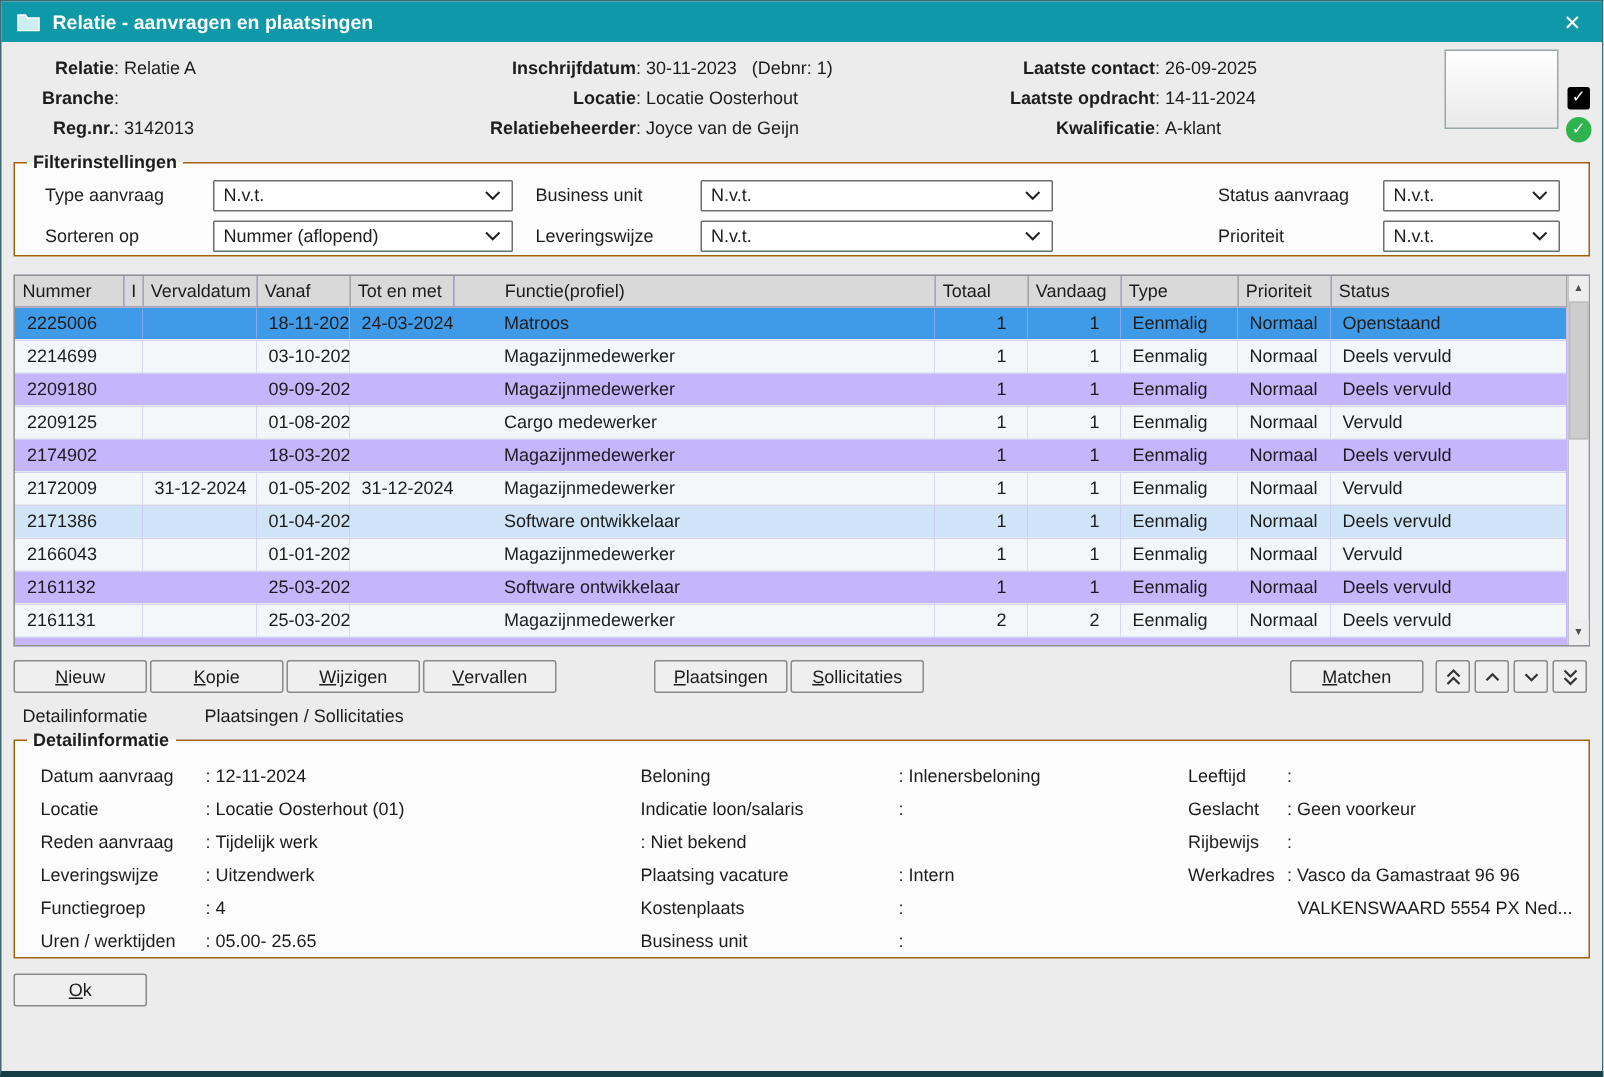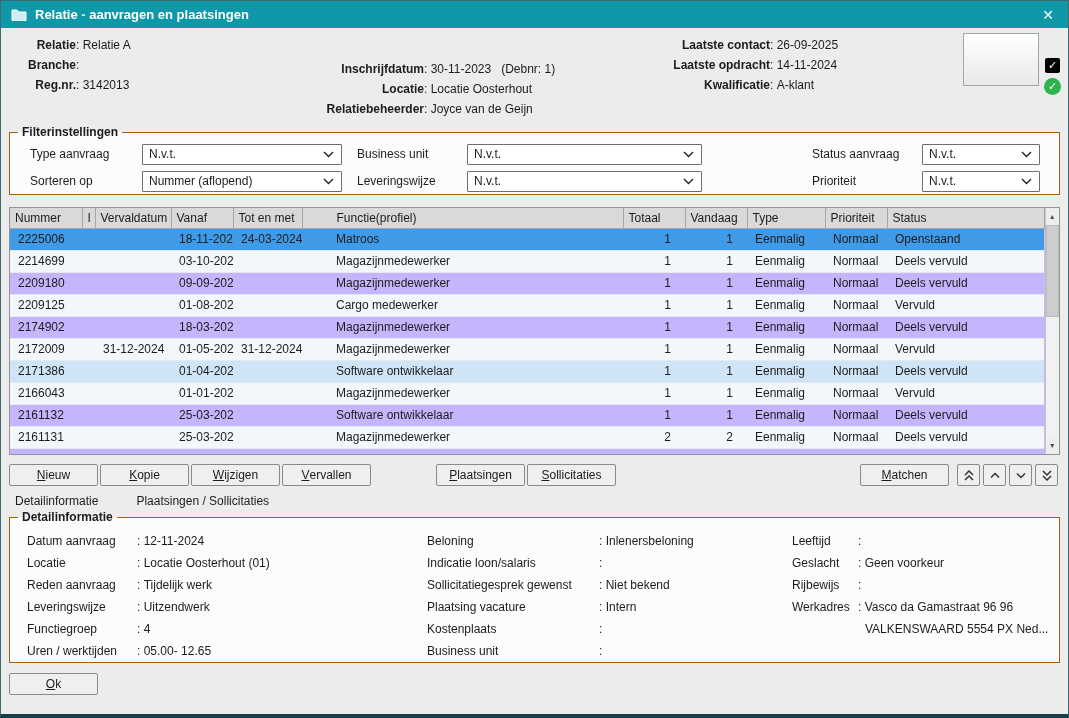--- a/index.html
+++ b/index.html
@@ -24,21 +24,21 @@
   
   .titlebar{
     height:27px;flex:0 0 27px;background:var(--titlebar);
     display:flex;align-items:center;padding:0 10px;gap:8px;color:#fff;
   }
   .title-text{font-weight:bold;font-size:13px;}
   .close{margin-left:auto;font-size:14px;line-height:1;cursor:default;padding:2px 4px;}
   
   .header{flex:0 0 73px;position:relative;display:flex;padding:7px 10px 6px;}
   .hcol{display:flex;flex-direction:column;text-align:right;}
-  .hcol1{width:307px;} .hcol2{width:342px;margin-top:24px;} .hcol3{width:280px;}
+  .hcol1{width:307px;} .hcol2{width:342px;} .hcol3{width:280px;}
   .hrow{display:flex;line-height:20px;white-space:nowrap;}
   .hlabel{font-weight:bold;}
   .hcol1 .hlabel{width:65px;} .hcol2 .hlabel{width:106px;} .hcol3 .hlabel{width:110px;}
   .hval{white-space:pre;}
   .hval::before{content:":\00a0";}
   .photo{
     position:absolute;right:29px;top:5px;width:76px;height:53px;
     border:1px solid #9aa7ab;background:linear-gradient(#ffffff,#e9e9e9);
   }
   .flags{position:absolute;right:7px;top:30px;display:flex;flex-direction:column;gap:5px;align-items:center;}
@@ -450,34 +450,33 @@
         <div class="drow">
             <span class="dlabel">Leveringswijze</span>
             <span class="dval">Uitzendwerk</span>
           </div>
         <div class="drow">
             <span class="dlabel">Functiegroep</span>
             <span class="dval">4</span>
           </div>
         <div class="drow">
             <span class="dlabel">Uren / werktijden</span>
-            <span class="dval">05.00- 12.65</span>
+            <span class="dval">05.00- 25.65</span>
           </div>
       </div>
       <div class="dcol2">
         <div class="drow">
             <span class="dlabel">Beloning</span>
             <span class="dval">Inlenersbeloning</span>
           </div>
         <div class="drow">
             <span class="dlabel">Indicatie loon/salaris</span>
             <span class="dval"></span>
           </div>
         <div class="drow">
-            <span class="dlabel">Sollicitatiegesprek gewenst</span>
             <span class="dval">Niet bekend</span>
           </div>
         <div class="drow">
             <span class="dlabel">Plaatsing vacature</span>
             <span class="dval">Intern</span>
           </div>
         <div class="drow">
             <span class="dlabel">Kostenplaats</span>
             <span class="dval"></span>
           </div>

